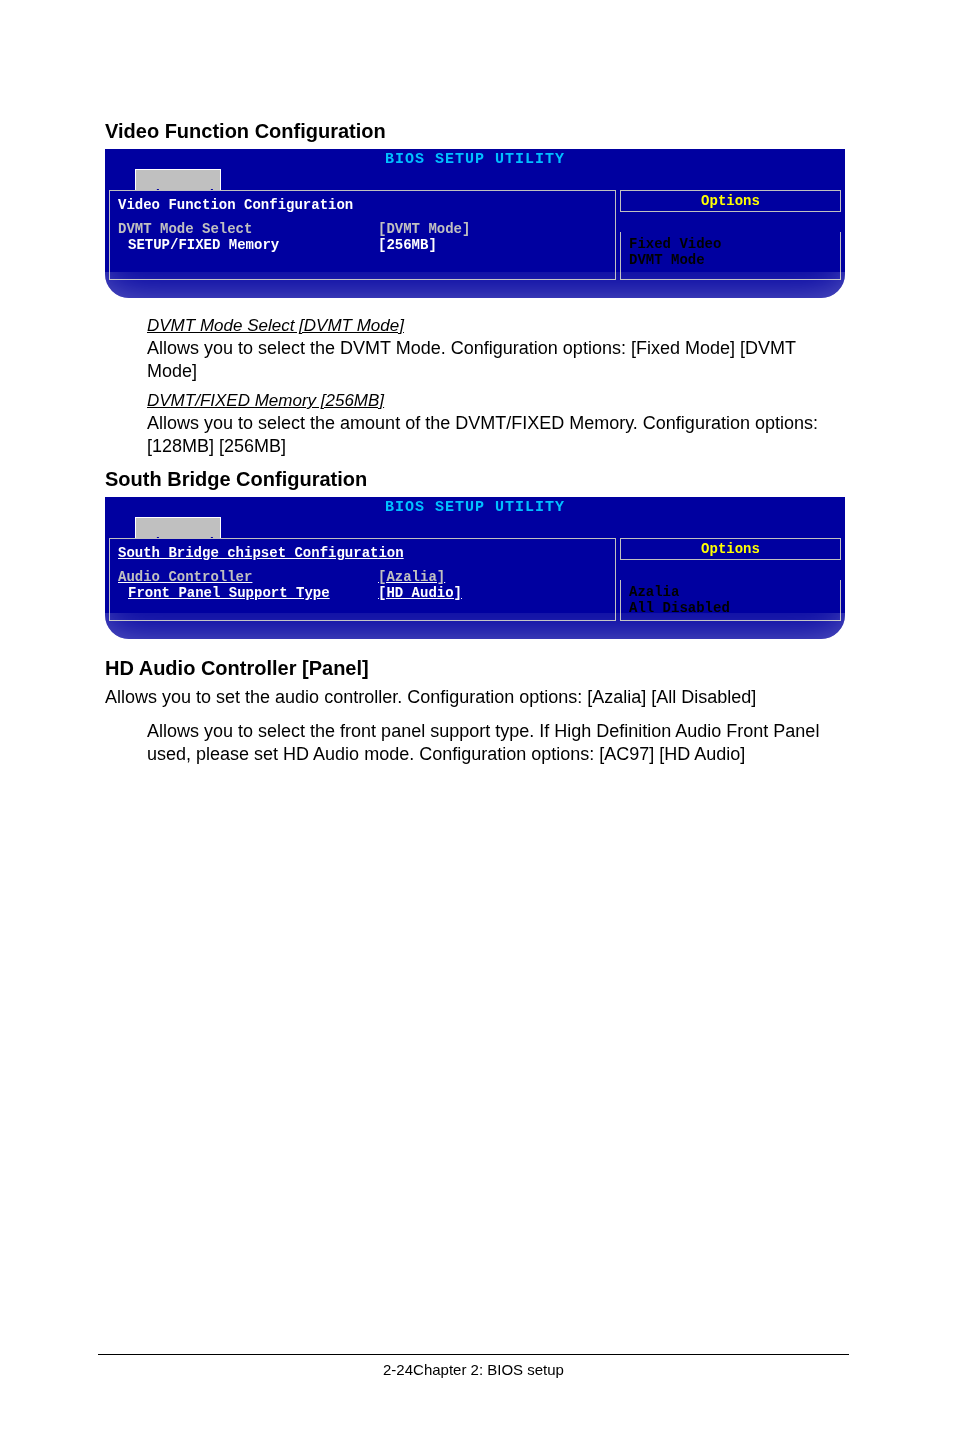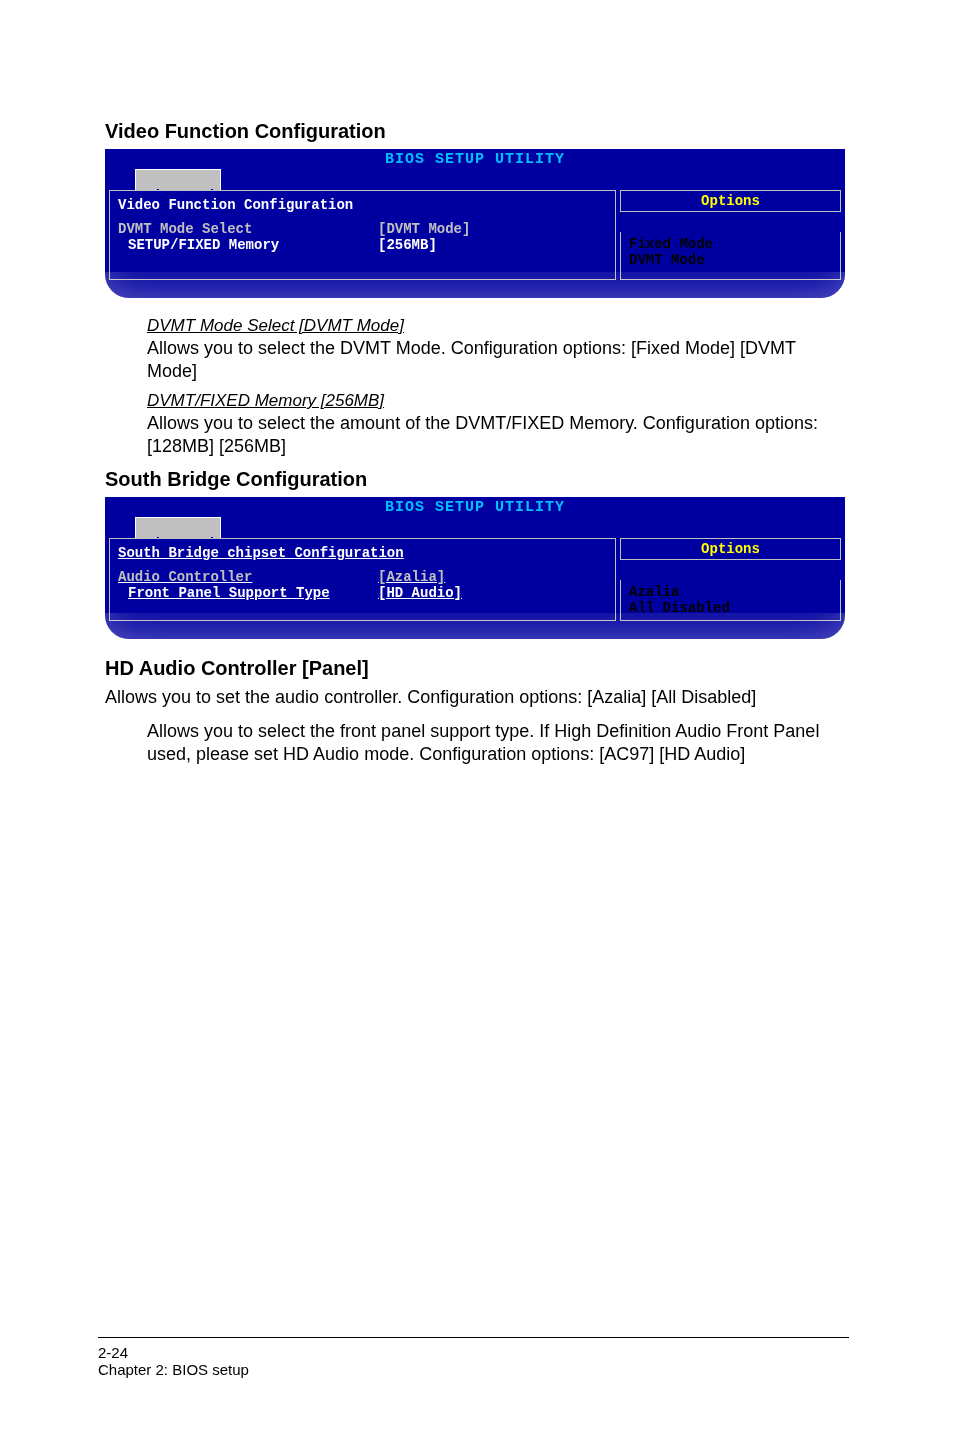--- a/index.html
+++ b/index.html
@@ -143,21 +143,20 @@
   .footer {
     position: absolute;
     bottom: 60px;
     left: 98px;
     right: 105px;
     border-top: 1px solid #000;
     padding-top: 6px;
     display: flex;
     justify-content: center;
     font-size: 15px;
-    flex-direction: column;
   }
   .after-bios { margin-top: 4px; }
   .plain-body {
     font-size: 18px;
     line-height: 1.3;
     margin-top: 4px;
   }
 </style>
 </head>
 <body>
@@ -177,21 +176,21 @@
         <span class="setting-val sel">[DVMT Mode]</span>
       </div>
       <div class="setting-row">
         <span class="setting-label indent">SETUP/FIXED Memory</span>
         <span class="setting-val">[256MB]</span>
       </div>
     </div>
     <div class="bios-right">
       <div class="options-header">Options</div>
       <div class="options-body">
-        <div>Fixed Mode</div>
+        <div>Fixed Video</div>
         <div>DVMT Mode</div>
       </div>
     </div>
   </div>
   <div class="curve"></div>
 </div>
 
 <div class="desc-block">
   <div class="ital-under">DVMT Mode Select [DVMT Mode]</div>
   <div class="body-text">Allows you to select the DVMT Mode. Configuration options: [Fixed Mode] [DVMT Mode]</div>

